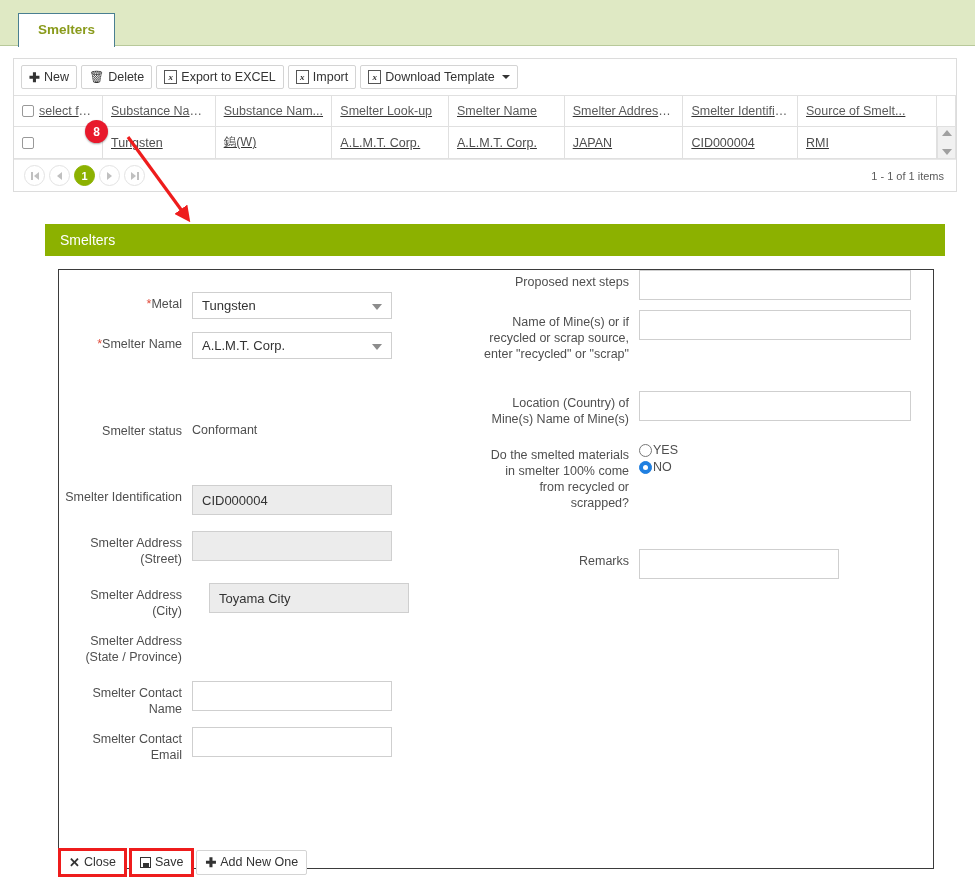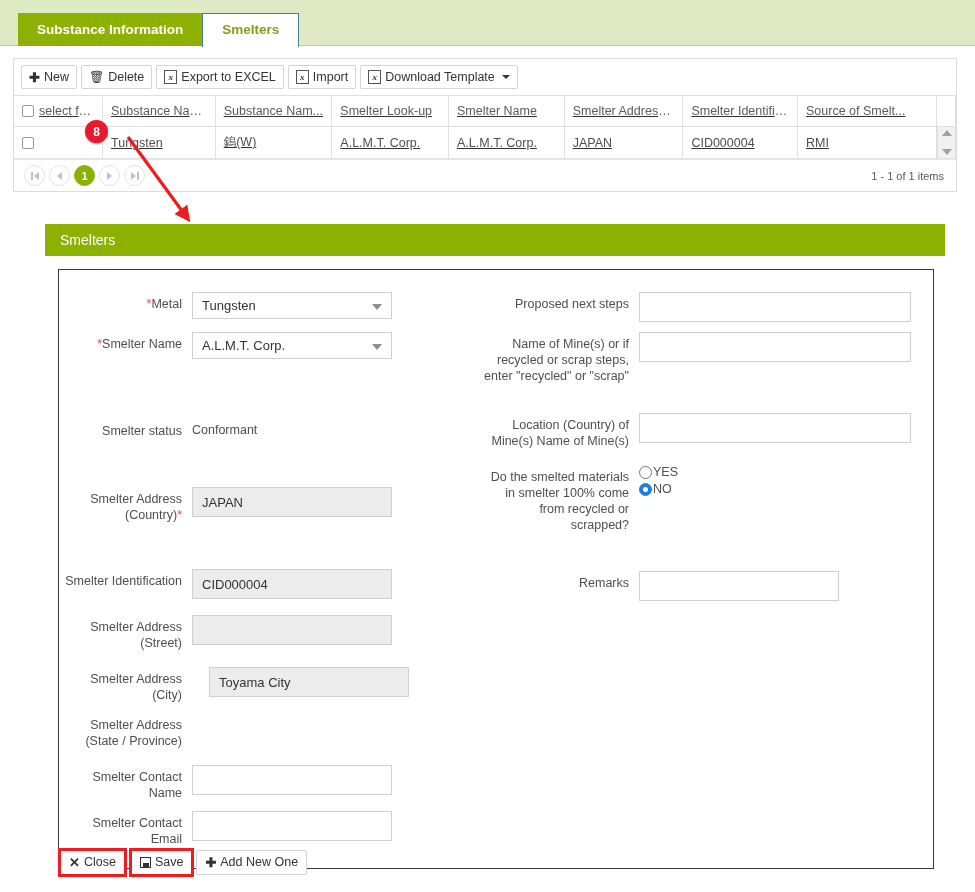--- a/index.html
+++ b/index.html
@@ -399,23 +399,20 @@
     width: 975px; height: 892px;
     pointer-events: none;
     z-index: 18;
   }
 </style>
 </head>
 <body>
 
 <div class="tabstrip">
   <div class="tabs">
-    <div class="tab active-green">
-      <span>Substance Information</span>
-    </div>
     <div class="tab selected-white">
       <span>Smelters</span>
     </div>
   </div>
 </div>
 
 <div class="gridpanel">
 
   <div class="toolbar">
     <div class="tbtn">
@@ -531,26 +528,20 @@
       </div>
     </div>
 
     <div class="frow" style="margin-top:60px;">
       <div class="flabel">Smelter status</div>
       <div class="fctl">
         <div class="statval">Conformant</div>
       </div>
     </div>
 
-    <div class="frow" style="margin-top:48px;">
-      <div class="flabel"><span>Smelter Address (Country)</span><span class="req">*</span></div>
-      <div class="fctl">
-        <input class="inp filled" readonly="" value="JAPAN" style="">
-      </div>
-    </div>
 
     <div class="frow" style="margin-top:46px;">
       <div class="flabel">Smelter Identification</div>
       <div class="fctl">
         <input class="inp filled" readonly="" value="CID000004" style="">
       </div>
     </div>
 
 
     <div class="frow" style="margin-top:16px;">
@@ -582,29 +573,29 @@
       <div class="flabel">Smelter Contact Email</div>
       <div class="fctl">
         <input class="inp" value="" style="">
       </div>
     </div>
 
   </div>
 
   <div class="col-right">
 
-    <div class="frow" style="margin-top:22px;">
+    <div class="frow" style="">
       <div class="flabel">Proposed next steps</div>
       <div class="fctl">
         <input class="inp wide" value="" style="">
       </div>
     </div>
 
     <div class="frow" style="margin-top:10px;">
-      <div class="flabel">Name of Mine(s) or if recycled or scrap steps, enter "recycled" or "scrap"</div>
+      <div class="flabel">Name of Mine(s) or if recycled or scrap source, enter "recycled" or "scrap"</div>
       <div class="fctl">
         <input class="inp wide" value="" style="">
       </div>
     </div>
 
     <div class="frow" style="margin-top:29px;">
       <div class="flabel">Location (Country) of Mine(s) Name of Mine(s)</div>
       <div class="fctl">
         <input class="inp wide" value="" style="">
       </div>

